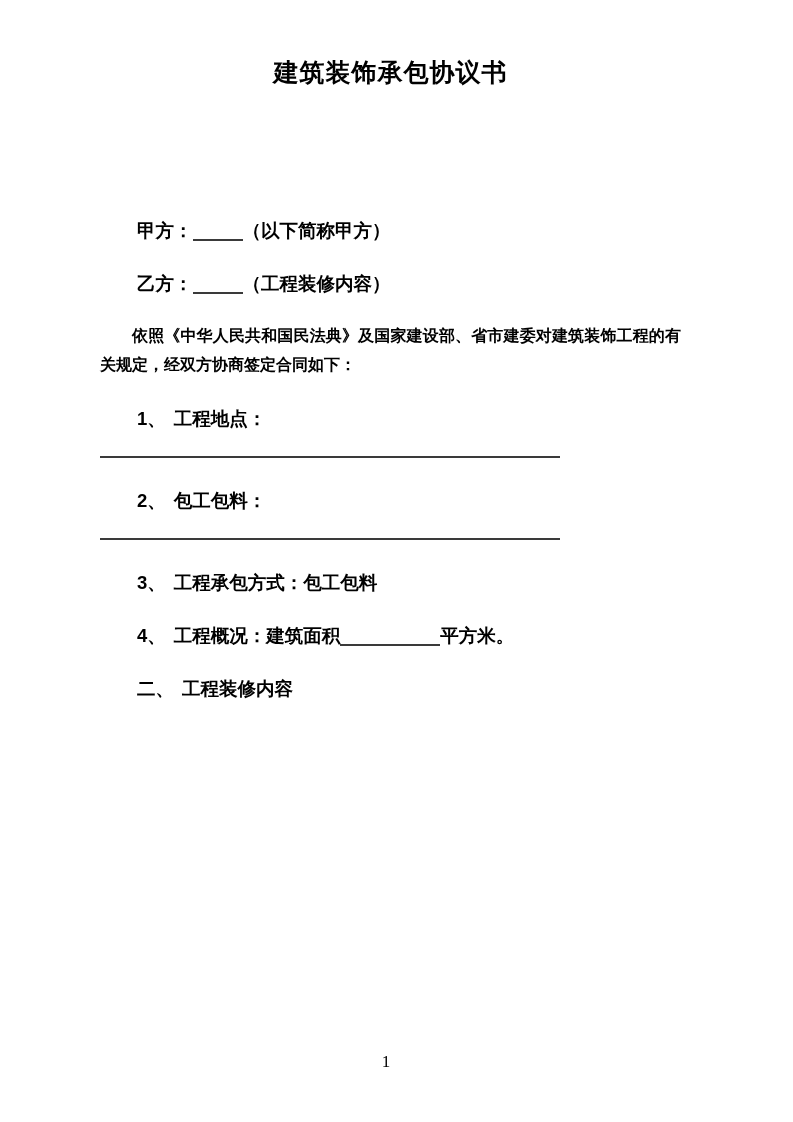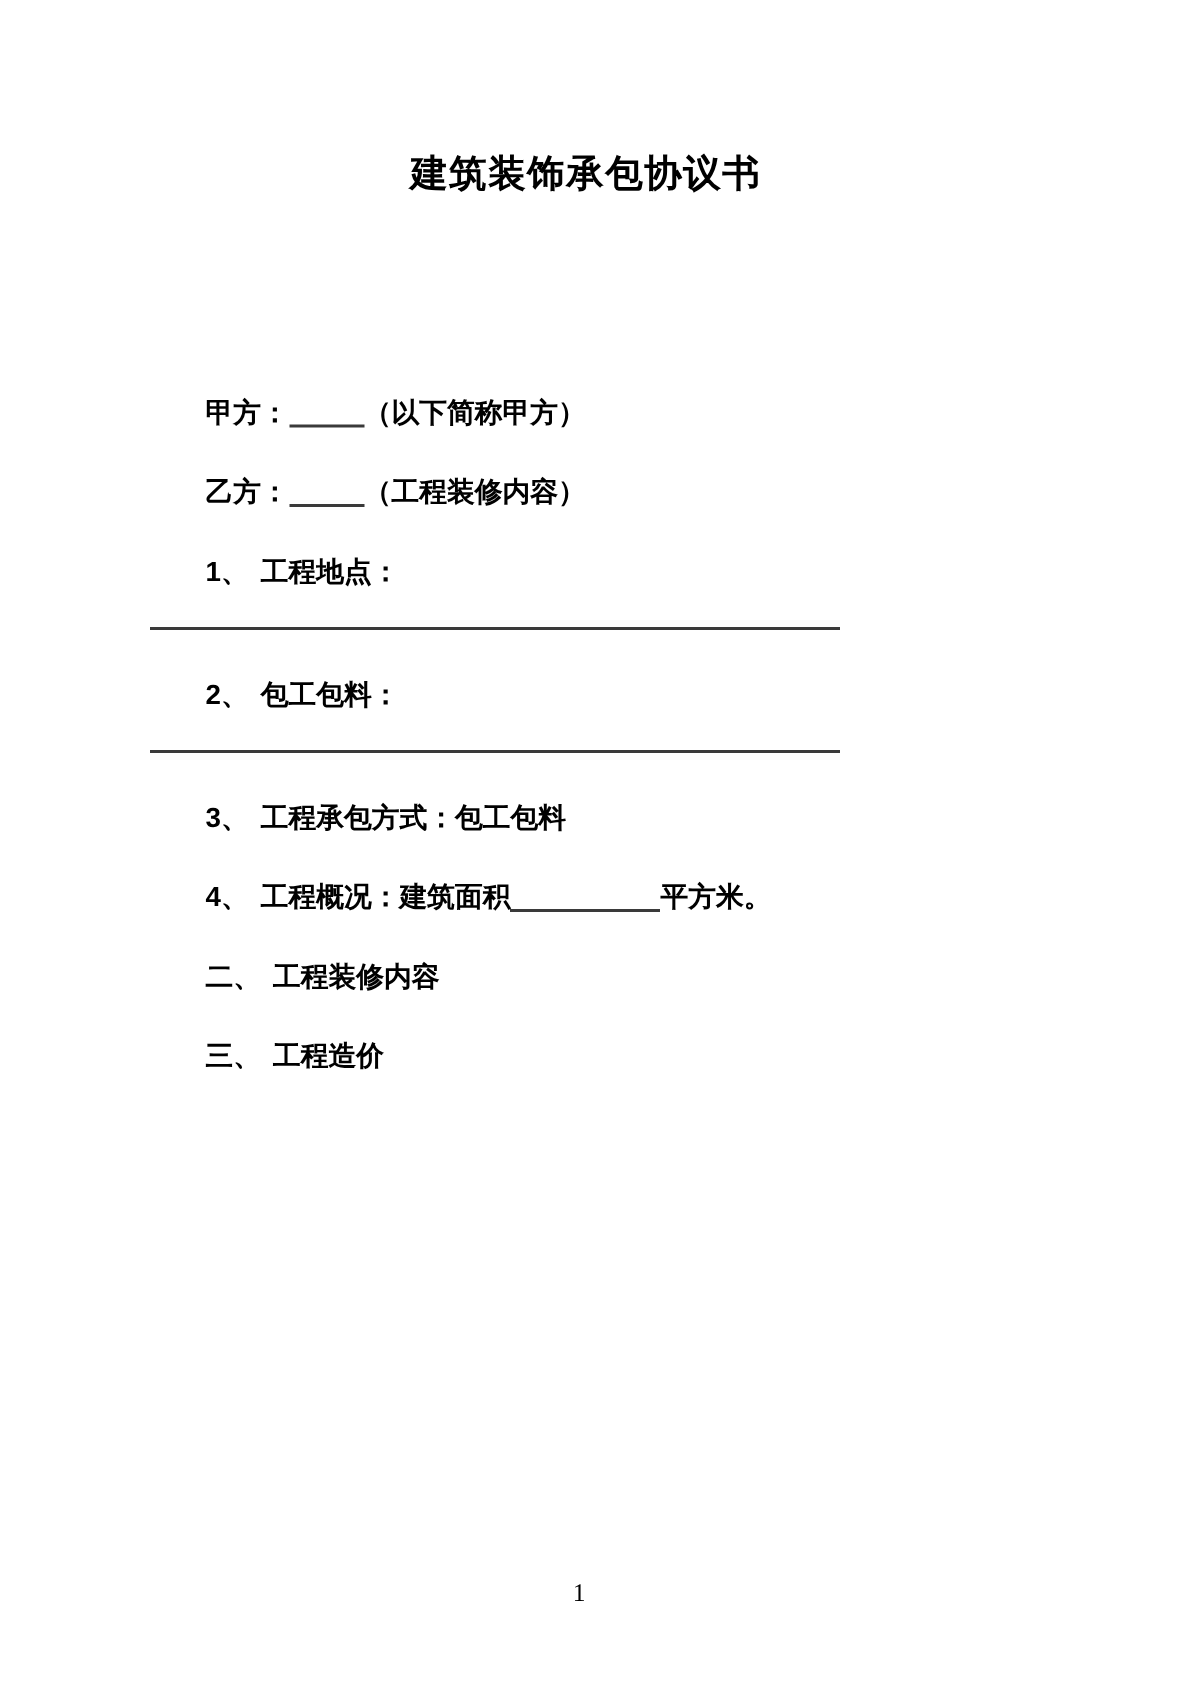--- a/index.html
+++ b/index.html
@@ -2,21 +2,21 @@
 <html><head>
 <meta charset="utf-8">
 <style>
   html, body { margin: 0; padding: 0; background: #ffffff; }
   .page {
     position: relative;
     width: 772px;
     height: 1122px;
     background: #ffffff;
     box-sizing: border-box;
-    padding: 98px 91px 0 100px;
+    padding: 54px 91px 0 100px;
     font-family: "Liberation Sans", sans-serif;
     font-weight: bold;
     color: #000000;
     overflow: hidden;
   }
   .doc-title {
     text-align: center;
     font-size: 25px;
     line-height: 36px;
     margin: 0 0 126px 0;
@@ -67,31 +67,31 @@
 <body>
 
 <div class="page">
 
   <div class="doc-title">建筑装饰承包协议书</div>
 
   <div class="line"><span>甲方：</span><span class="blank blank-s">______</span><span>（以下简称甲方）</span></div>
 
   <div class="line"><span>乙方：</span><span class="blank blank-s">______</span><span>（工程装修内容）</span></div>
 
+  <div class="preamble">依照《中华人民共和国民法典》及国家建设部、省市建委对建筑装饰工程的有关规定，经双方协商签定合同如下：</div>
 
 
   <div class="line"><span>1、</span><span class="tab"></span><span>工程地点：</span><span class="blank blank-l">______________________________________________</span><span class="blank blank-xs">____</span></div>
 
   <div class="line"><span>2、</span><span class="tab"></span><span>包工包料：</span><span class="blank blank-l">______________________________________________</span><span class="blank blank-xs">____</span></div>
 
   <div class="line"><span>3、</span><span class="tab"></span><span>工程承包方式：包工包料</span></div>
 
   <div class="line"><span>4、</span><span class="tab"></span><span>工程概况：建筑面积</span><span class="blank blank-m">__________</span><span>平方米。</span></div>
 
   <div class="line"><span>二、</span><span class="tab"></span><span>工程装修内容</span></div>
 
 
-  <div class="line"><span>三、</span><span class="tab"></span><span>工程造价</span></div>
 
 
   <div class="page-number">1</div>
 
 </div>
 
 </body></html>

